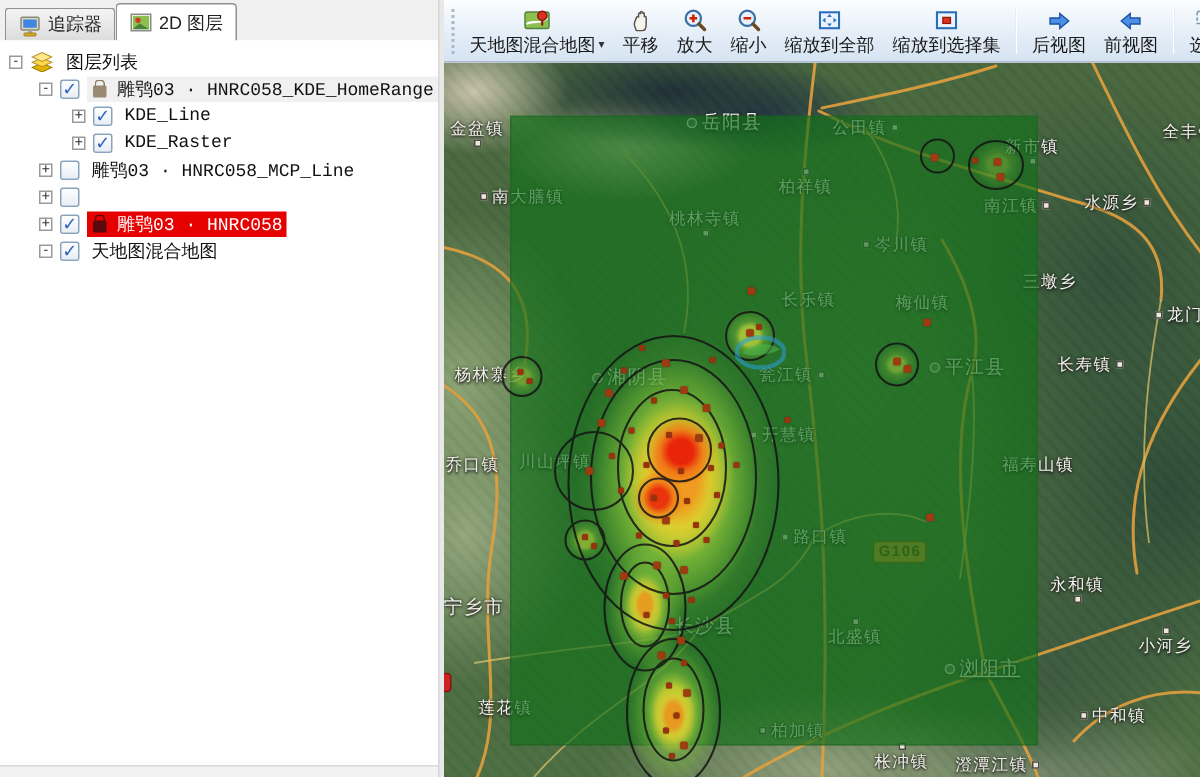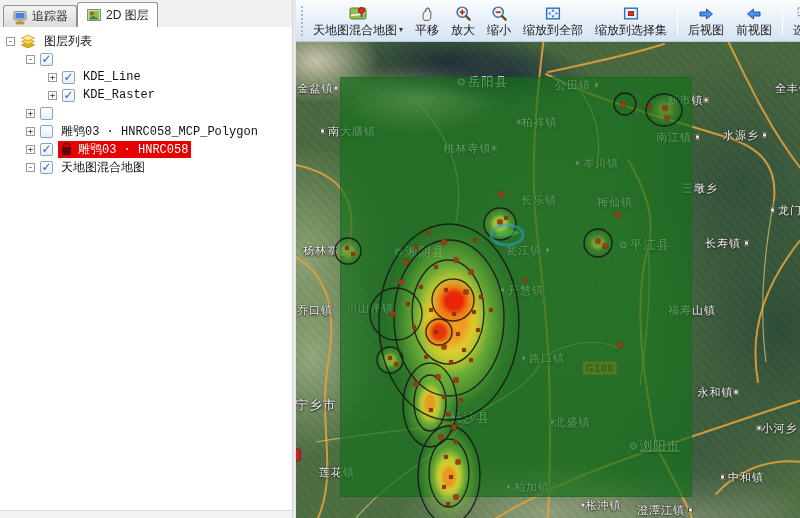--- a/index.html
+++ b/index.html
@@ -54,21 +54,21 @@
       radial-gradient(140px 120px at 80% 86%, #3d5a40 0%, rgba(61,90,64,0) 75%),
       radial-gradient(200px 70px at 50% 99%, #93a07e 0%, rgba(147,160,126,0) 75%),
       radial-gradient(160px 60px at 78% 99%, #8a987c 0%, rgba(138,152,124,0) 75%),
       radial-gradient(200px 200px at 55% 45%, #557748 0%, rgba(85,119,72,0) 80%),
       linear-gradient(#49683f,#4d6e42); }
   #map-texture { position:absolute; inset:0; background:repeating-linear-gradient(48deg, rgba(0,0,0,.05) 0 3px, rgba(255,255,255,.02) 3px 7px); opacity:.6; }
   svg.layer { position:absolute; left:0; top:0; pointer-events:none; }
   #labels-layer { position:absolute; inset:0; pointer-events:none; }
   .map-label { position:absolute; transform:translate(-50%,-50%); display:flex; align-items:center; gap:3px; color:#f2f1e8; font-size:11px; letter-spacing:1px; text-shadow:0 1px 2px #1c1c1c, 0 0 2px #222; white-space:nowrap; }
   .map-label.city { font-size:12.5px; }
-  .map-label.v { gap:0; letter-spacing:1px;font-family:Liberation Serif, serif; }
+  .map-label.v { flex-direction:column; gap:0; letter-spacing:1px;font-family:Liberation Serif, serif; }
   .mk { width:5px; height:5px; background:#ece8dc; border:1px solid #4a4a44; flex:none; }
   .ring { width:7px; height:7px; border:1.5px solid #e4e2d6; border-radius:50%; box-shadow:0 0 1px #333; flex:none; background:rgba(255,255,255,.15); }
   #overlay-rect { position:absolute; left:44px; top:35px; width:352px; height:420px; background:rgba(18,112,26,.66); box-shadow:inset 0 0 0 1px rgba(30,90,30,.4); }
   .blob { position:absolute; pointer-events:none; }
   .gps-dot { position:absolute; width:4px; height:4px; background:#97330f; border-radius:1px; transform:translate(-50%,-50%); box-shadow:0 0 1px rgba(60,20,0,.6); pointer-events:none; }
   .road-badge { position:absolute; transform:translate(-50%,-50%); background:#c98f33; border:1px solid #7d5c12; color:#5e4d14; font-size:10px; font-weight:bold; padding:0 3px; border-radius:3px; line-height:13px; letter-spacing:1px; }
   .road-badge.red { background:#cc2222; border-color:#881111; color:#fff; min-width:10px; height:13px; }
   #watermark { position:absolute; left:194px; top:180px; display:flex; align-items:center; gap:6px; opacity:.55; pointer-events:none; }
   #watermark .wm-text { font-size:27px; font-weight:bold; color:#2a9fd8; letter-spacing:2px; text-shadow:0 1px 2px rgba(255,255,255,.3); font-style:italic; }
 </style>
@@ -111,45 +111,49 @@
             <path d="M8 4.5 L14.5 7.5 L8 10.5 L1.5 7.5 Z" fill="#ffd84d" stroke="#b8912a" stroke-width="0.7"></path>
             <path d="M8 1 L14.5 4 L8 7 L1.5 4 Z" fill="#ffe98a" stroke="#b8912a" stroke-width="0.7"></path>
           </svg>
         </span>
         <span class="lbl">图层列表</span>
       </div>
       <div id="tree-items">
           <div class="trow" style="padding-left: 26px;">
             <span class="expander">-</span>
             <span class="cbx">✓</span>
+            <span class="lbl dim">
+              <span class="lock"></span>
+              <span>雕鸮03 · HNRC058_KDE_HomeRange</span>
+            </span>
           </div>
           <div class="trow" style="padding-left: 48px;">
             <span class="expander">+</span>
             <span class="cbx">✓</span>
             <span class="lbl">
               <span>KDE_Line</span>
             </span>
           </div>
           <div class="trow" style="padding-left: 48px;">
             <span class="expander">+</span>
             <span class="cbx">✓</span>
             <span class="lbl">
               <span>KDE_Raster</span>
             </span>
           </div>
           <div class="trow" style="padding-left: 26px;">
             <span class="expander">+</span>
             <span class="cbx"></span>
+            <span class="lbl">
+              <span>雕鸮03 · HNRC058_MCP_Line</span>
+            </span>
           </div>
           <div class="trow" style="padding-left: 26px;">
             <span class="expander">+</span>
             <span class="cbx"></span>
-            <span class="lbl">
-              <span>雕鸮03 · HNRC058_MCP_Polygon</span>
-            </span>
           </div>
           <div class="trow" style="padding-left: 26px;">
             <span class="expander">+</span>
             <span class="cbx">✓</span>
             <span class="lbl sel">
               <span class="lock"></span>
               <span>雕鸮03 · HNRC058</span>
             </span>
           </div>
           <div class="trow" style="padding-left: 26px;">

